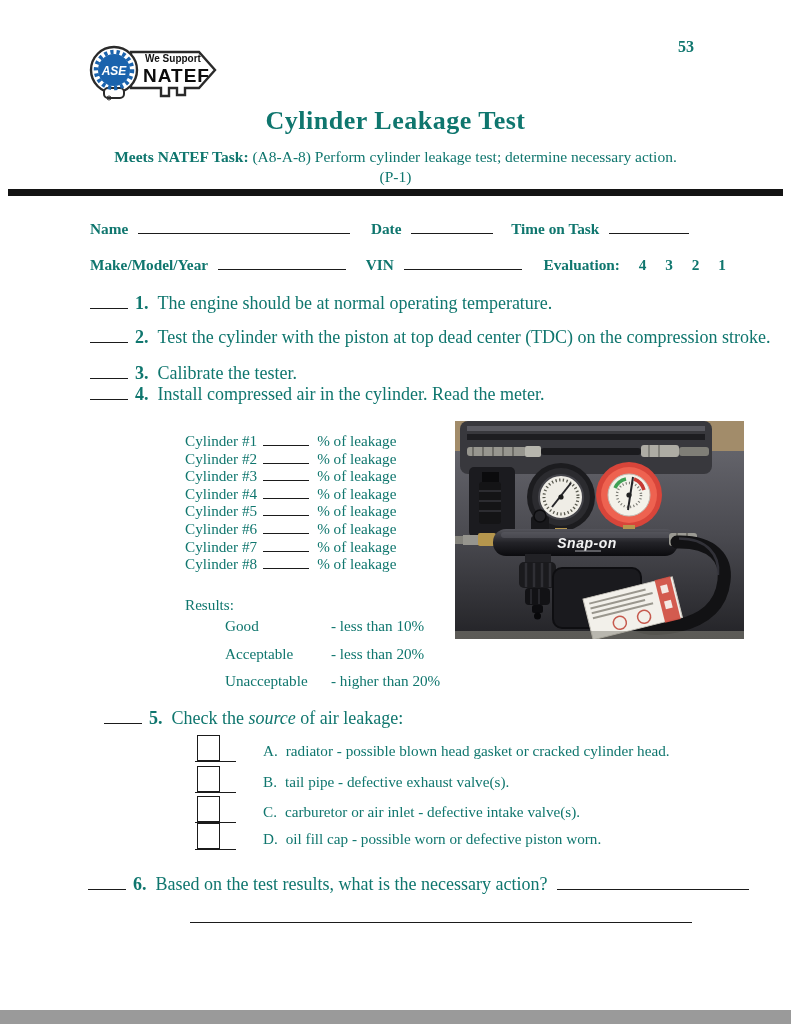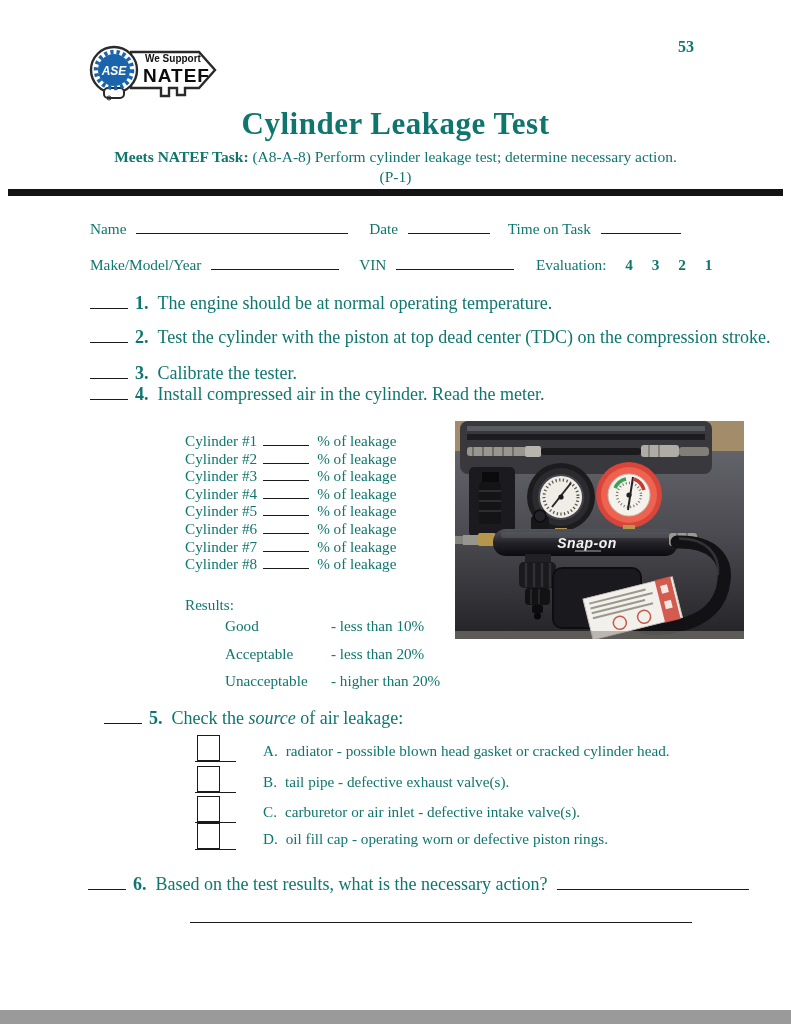--- a/index.html
+++ b/index.html
@@ -16,25 +16,25 @@
   .b{font-weight:bold;}
   .it{font-style:italic;}
   .center{left:0;right:0;text-align:center;}
   .blank{
     display:inline-block;
     border-bottom:1.6px solid #1b1b1b;
     height:13px;
     vertical-align:baseline;
   }
   .page-number{font-size:16px;font-weight:bold;}
-  .title{font-size:31px;font-weight:bold;letter-spacing:0.5px;}
+  .title{font-size:26px;font-weight:bold;letter-spacing:0.5px;}
   .taskline{font-size:15.5px;}
   .bar{background:#141414;height:7px;left:8px;right:8px;}
   .info-row{font-size:15.3px;white-space:nowrap;}
-  .info-row .lbl{font-weight:normal;text-align:right;}
+  .info-row .lbl{font-weight:bold;text-align:right;}
   .step-row{font-size:18px;white-space:nowrap;}
   .step-blank{width:38px;margin-right:7px;}
   .step-num{font-weight:bold;margin-right:9px;}
   .cyl-row{font-size:15.2px;line-height:17.6px;white-space:nowrap;}
   .cyl-blank{width:46px;margin:0 8px 0 6px;}
   .results-title{font-size:15.2px;}
   .result-row{font-size:15.2px;white-space:nowrap;}
   .result-name{display:inline-block;width:106px;}
   .opt{display:flex;align-items:flex-end;height:28px;gap:16px;}
   .cbwrap{display:inline-block;width:41px;border-bottom:1.6px solid #1b1b1b;}
@@ -263,21 +263,21 @@
   <div class="abs opt" style="left:195px;top:795px;">
     <span class="cbwrap">
         <span class="cbbox"></span>
       </span>
     <span class="opt-text"><span class="opt-letter">C.</span><span>carburetor or air inlet - defective intake valve(s).</span></span>
   </div>
   <div class="abs opt" style="left:195px;top:822px;">
     <span class="cbwrap">
         <span class="cbbox"></span>
       </span>
-    <span class="opt-text"><span class="opt-letter">D.</span><span>oil fill cap - operating worn or defective piston rings.</span></span>
+    <span class="opt-text"><span class="opt-letter">D.</span><span>oil fill cap - possible worn or defective piston worn.</span></span>
   </div>
 
   <div class="abs step-row" style="left:88px;top:874px;">
     <span class="blank step-blank"></span><span class="step-num">6.</span><span>Based on the test results, what is the necessary action?</span><span class="blank q6-blank"></span>
   </div>
 
   <div class="abs answer-line" style="left:190px;top:907px;width:502px;"></div>
 
 </div>
 

